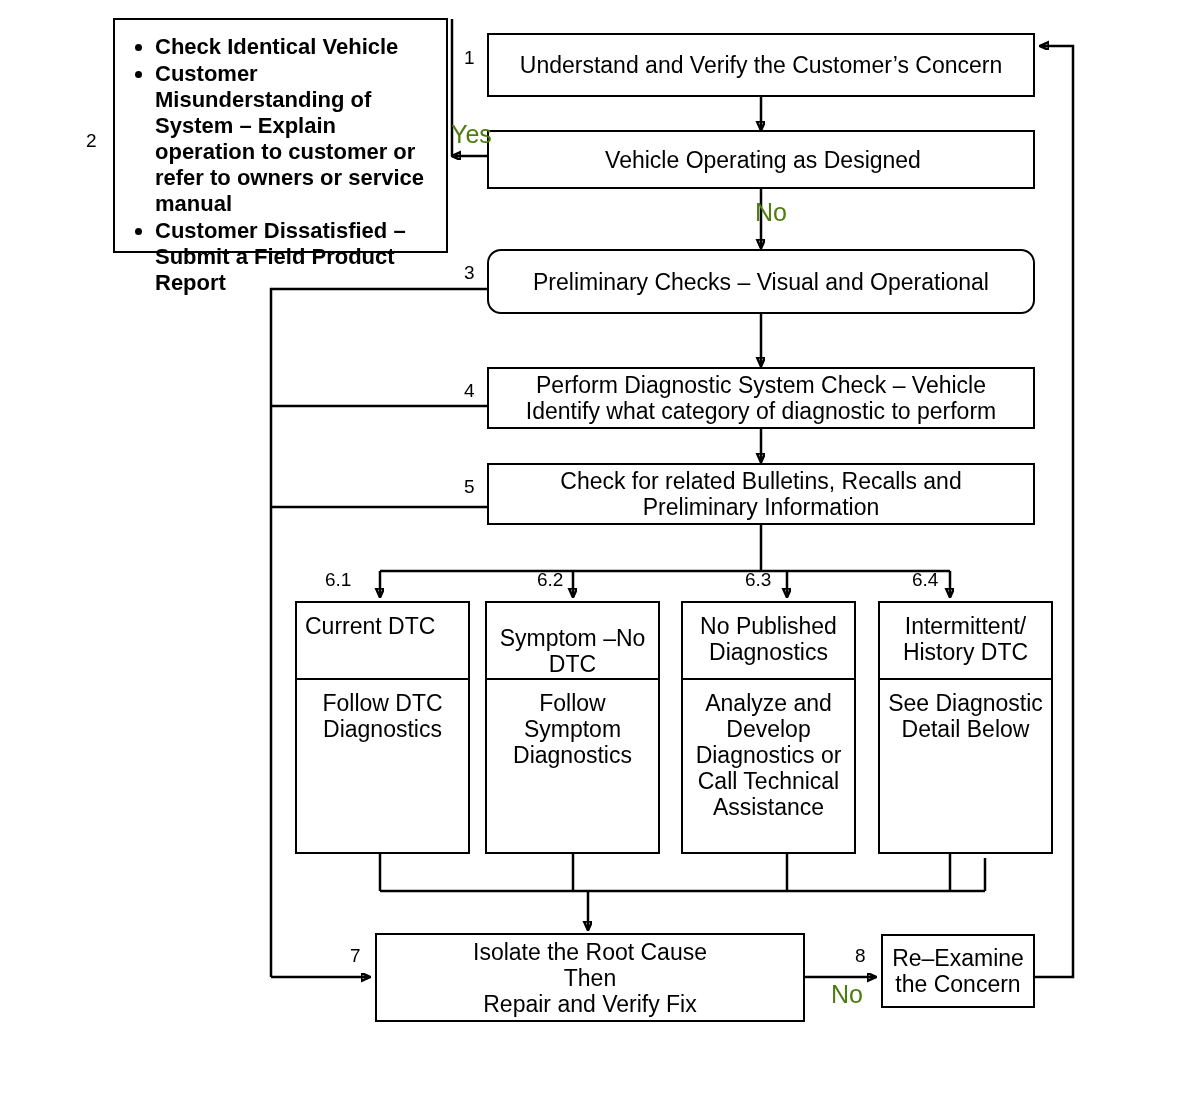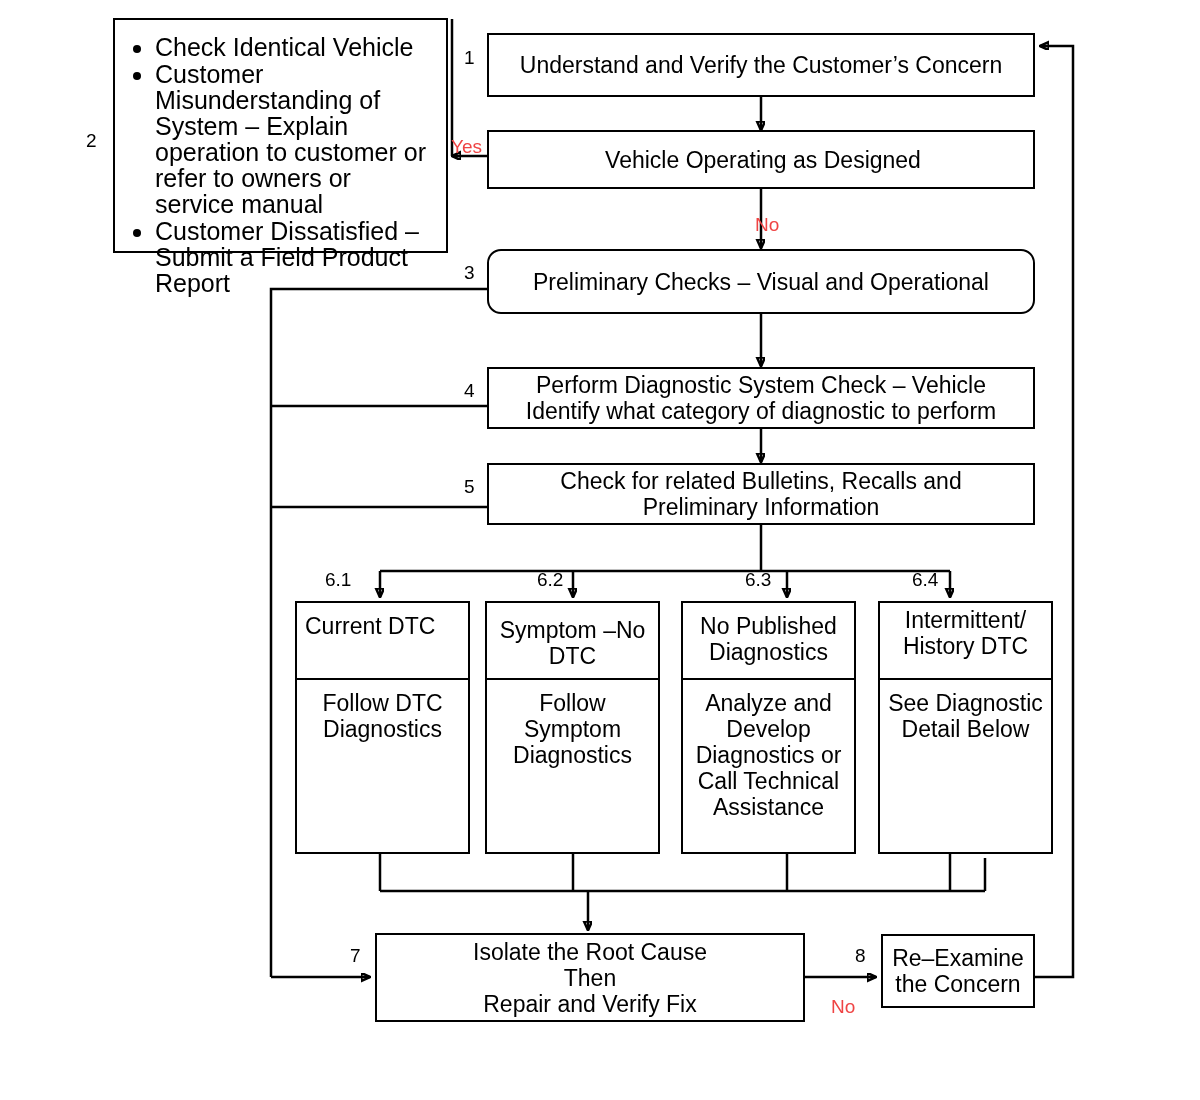--- a/index.html
+++ b/index.html
@@ -43,38 +43,38 @@
     border: 2.5px solid #000;
     background: #fff;
     padding: 14px 14px 10px 14px;
   }
   .notebox ul {
     margin: 0;
     padding-left: 26px;
     list-style-type: disc;
   }
   .notebox li {
-    font-size: 25px;
+    font-size: 22px;
     line-height: 26px;
     margin-bottom: 1px;
+    font-weight: bold;
   }
   .num {
     position: absolute;
     font-size: 19px;
     line-height: 19px;
     color: #000;
     white-space: nowrap;
   }
   .lbl {
     position: absolute;
-    font-size: 19px;
+    font-size: 25px;
     line-height: 19px;
-    color: #ef4444;
+    color: #4d7c0f;
     white-space: nowrap;
-    margin-top: 12px;
   }
   svg.wires {
     position: absolute;
     left: 0;
     top: 0;
     width: 1200px;
     height: 1100px;
     pointer-events: none;
   }
   svg.wires line, svg.wires path, svg.wires polyline {
@@ -175,37 +175,37 @@
   <span class="num" style="left:464px; top:477px;">5</span>
 
   <div class="box split-top" style="left:295px; top:601px; width:175px; height:79px; align-items:flex-start; padding-top:10px; justify-content:flex-start;">
     <span>Current DTC</span>
   </div>
   <div class="box split-bottom" style="left:295px; top:680px; width:175px; height:174px;">
     <span>Follow DTC Diagnostics</span>
   </div>
   <span class="num" style="left:325px; top:570px;">6.1</span>
 
-  <div class="box split-top" style="left:485px; top:601px; width:175px; height:79px; align-items:flex-start; padding-top:14px;">
+  <div class="box split-top" style="left:485px; top:601px; width:175px; height:79px; align-items:flex-start; padding-top:22px;">
     <span>Symptom –No DTC</span>
   </div>
   <div class="box split-bottom" style="left:485px; top:680px; width:175px; height:174px;">
     <span>Follow Symptom Diagnostics</span>
   </div>
   <span class="num" style="left:537px; top:570px;">6.2</span>
 
   <div class="box split-top" style="left:681px; top:601px; width:175px; height:79px; align-items:flex-start; padding-top:10px;">
     <span>No Published Diagnostics</span>
   </div>
   <div class="box split-bottom" style="left:681px; top:680px; width:175px; height:174px;">
     <span>Analyze and Develop Diagnostics or Call Technical Assistance</span>
   </div>
   <span class="num" style="left:745px; top:570px;">6.3</span>
 
-  <div class="box split-top" style="left:878px; top:601px; width:175px; height:79px; align-items:flex-start; padding-top:4px;">
+  <div class="box split-top" style="left:878px; top:601px; width:175px; height:79px; align-items:flex-start; padding-top:10px;">
     <span>Intermittent/ History DTC</span>
   </div>
   <div class="box split-bottom" style="left:878px; top:680px; width:175px; height:174px;">
     <span>See Diagnostic Detail Below</span>
   </div>
   <span class="num" style="left:912px; top:570px;">6.4</span>
 
   <div class="box" style="left:375px; top:933px; width:430px; height:89px;">
     <span>
       <span class="txt2">Isolate the Root Cause</span>

